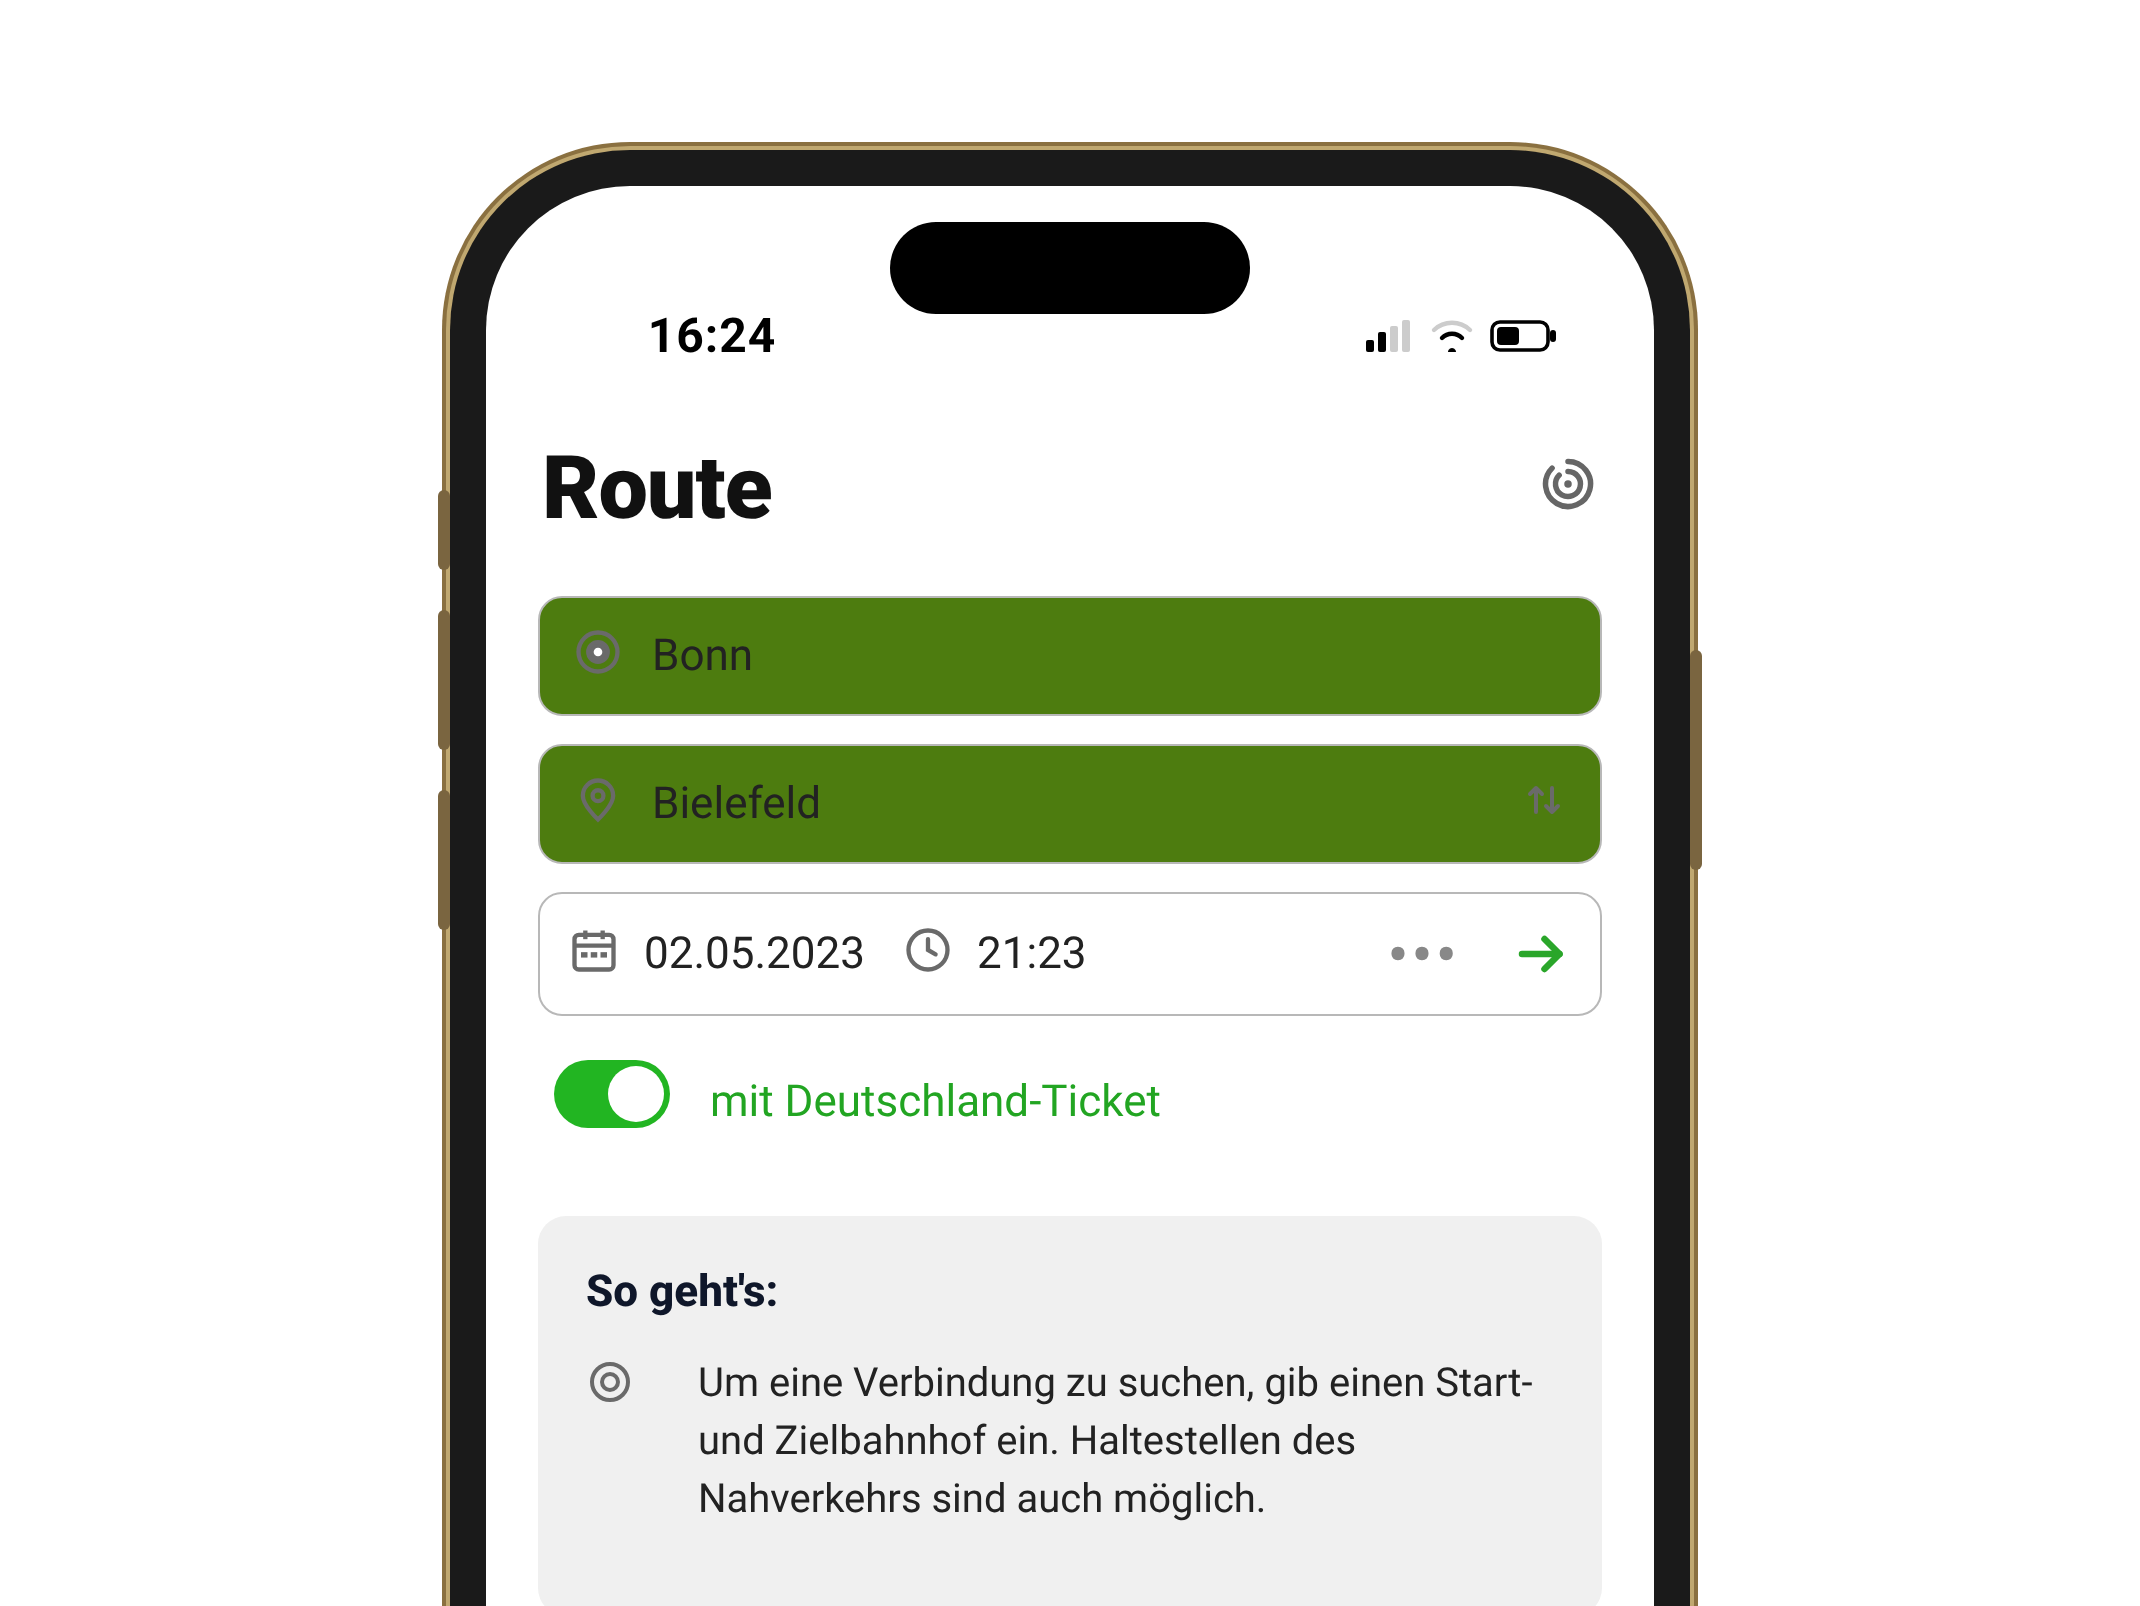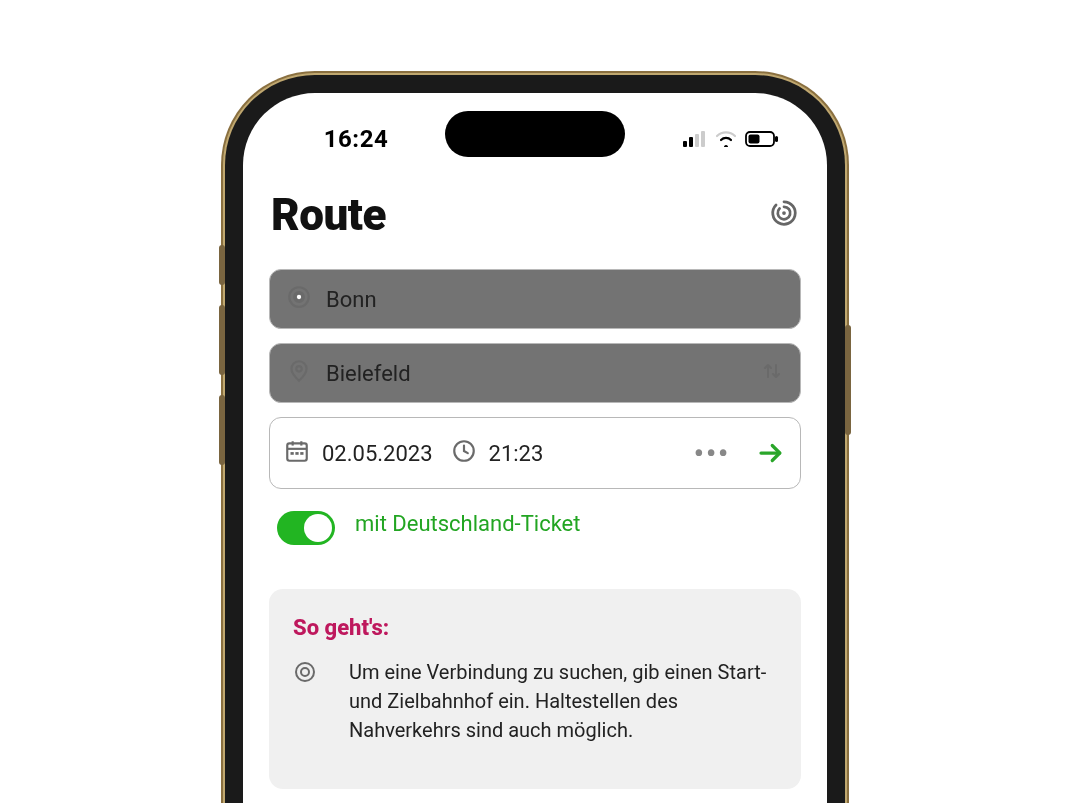--- a/index.html
+++ b/index.html
@@ -54,20 +54,21 @@
   }
   .status-bar {
     display: flex;
     justify-content: space-between;
     align-items: center;
     padding: 24px 48px 0 48px;
     height: 68px;
     font-weight: 700;
     font-size: 24px;
     color: #000;
+    margin-top: 29px;
   }
   .status-left { width: 130px; text-align: center; letter-spacing: 0.5px; }
   .status-right { display: flex; align-items: center; gap: 8px; }
   .app-content {
     padding: 28px 26px 0 26px;
   }
   .header-row {
     display: flex;
     justify-content: space-between;
     align-items: center;
@@ -86,46 +87,46 @@
   }
   .field {
     border: 1.5px solid #b8b8b8;
     border-radius: 12px;
     height: 60px;
     margin-bottom: 14px;
     display: flex;
     align-items: center;
     padding: 0 16px;
     gap: 14px;
-    background: #737373;
+    background: #4d7c0f;
     position: relative;
   }
   .field-icon { color: #6a6a6a; flex-shrink: 0; }
   .field-text { font-size: 22px; color: #222; }
   .swap-btn {
     margin-left: auto;
     color: #6a6a6a;
   }
   .datetime-row {
     border: 1.5px solid #b8b8b8;
     border-radius: 12px;
-    height: 72px;
+    height: 62px;
     display: flex;
     align-items: center;
     padding: 0 14px;
     gap: 12px;
     margin-bottom: 22px;
   }
   .dt-text { font-size: 22px; color: #222; }
   .spacer { flex: 1; }
   .more-dots { color: #888; font-size: 28px; letter-spacing: 2px; font-weight: 700; }
   .go-btn { color: #2aa62a; display:flex; align-items:center; margin-left: 14px; }
   .toggle-row {
     display: flex;
-    align-items: flex-start;
+    align-items: flex-end;
     gap: 20px;
     padding: 0 8px;
     margin-bottom: 44px;
   }
   .toggle {
     width: 58px;
     height: 34px;
     background: #22b522;
     border-radius: 20px;
     position: relative;
@@ -142,21 +143,21 @@
   }
   .toggle-label { color: #22a522; font-size: 22px; }
   .info-card {
     background: #f0f0f0;
     border-radius: 14px;
     padding: 26px 24px;
   }
   .info-title {
     font-size: 22px;
     font-weight: 800;
-    color: #be185d;
+    color: #0f172a;
     margin-bottom: 18px;
   }
   .info-item {
     display: flex;
     gap: 32px;
     margin-bottom: 18px;
     align-items: flex-start;
   }
   .info-item-icon { color: #6a6a6a; flex-shrink: 0; margin-top: 2px; }
   .info-item-text { font-size: 20px; color: #222; line-height: 1.45; }

